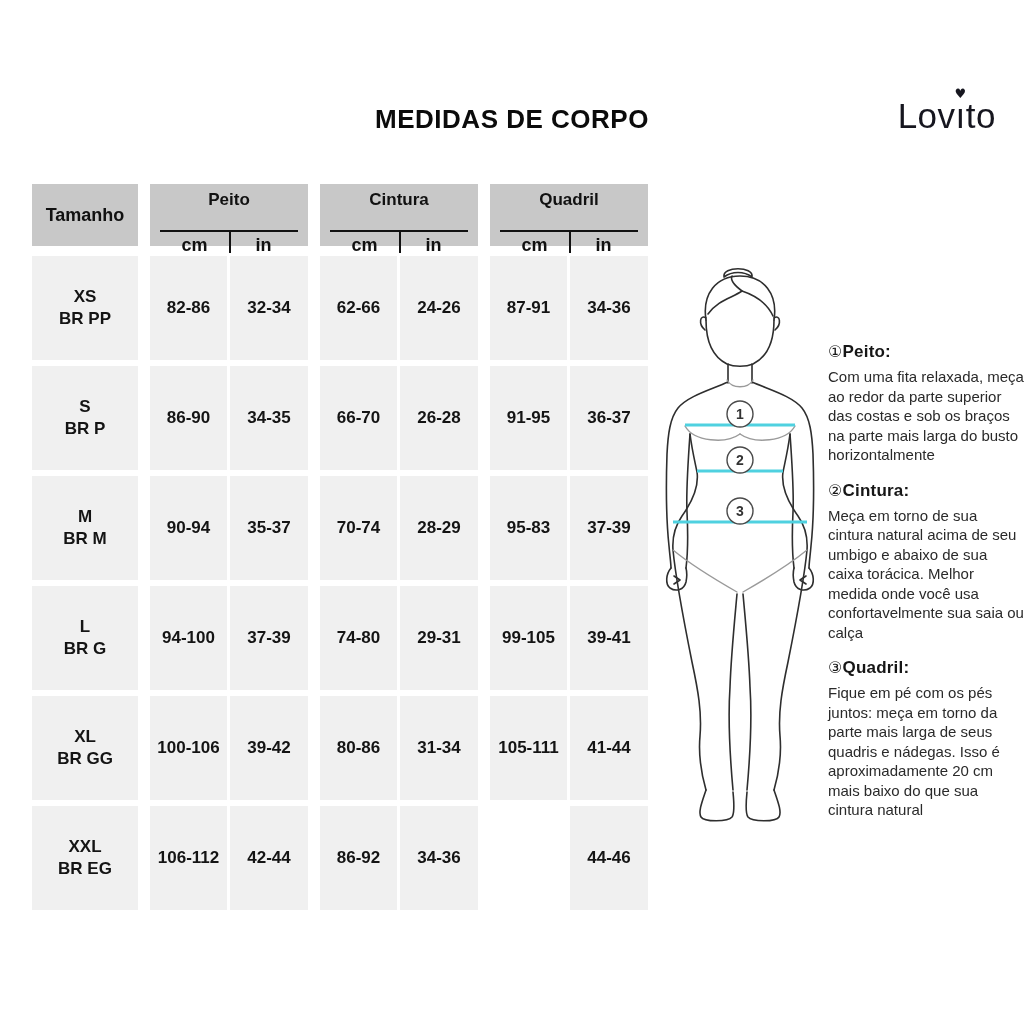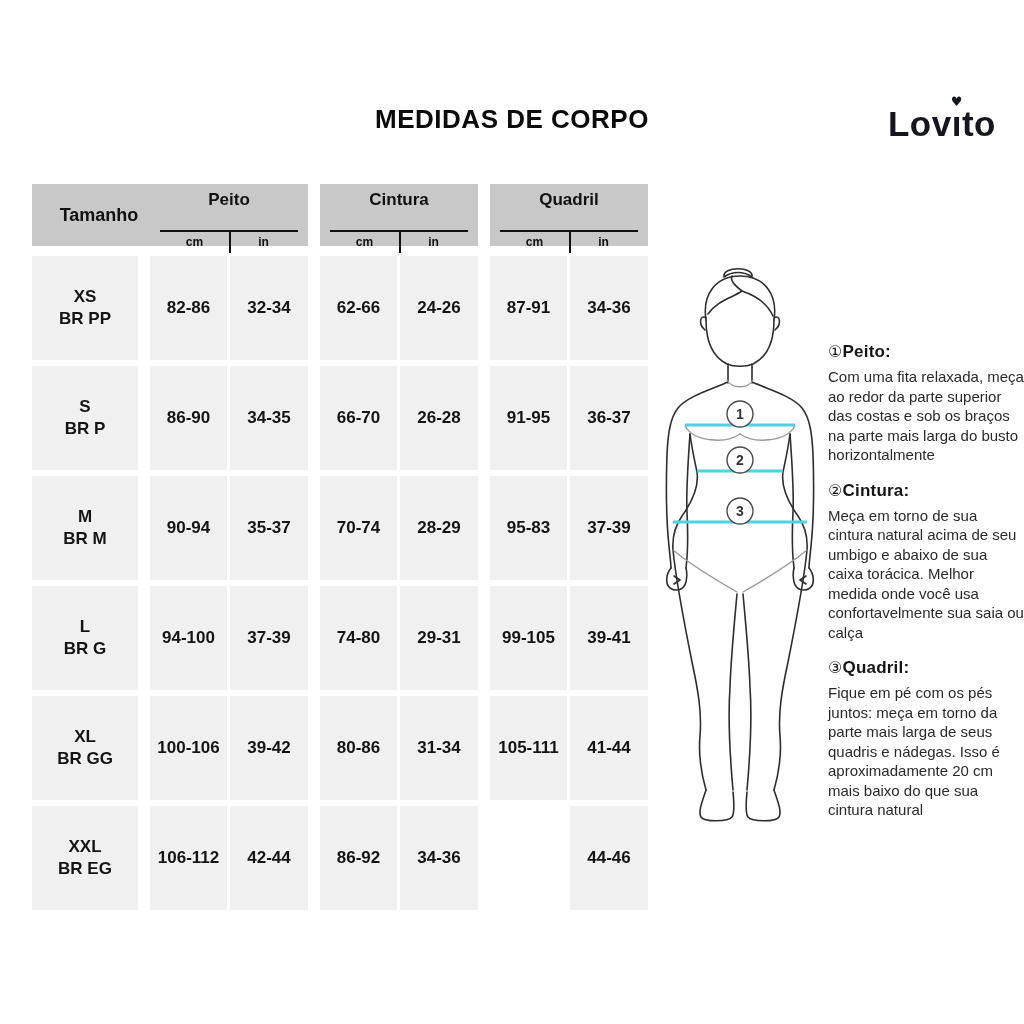--- a/index.html
+++ b/index.html
@@ -6,41 +6,41 @@
   .page{
     position:relative;width:1024px;height:1024px;background:#ffffff;overflow:hidden;
     font-family:"Liberation Sans", sans-serif;color:#111;
   }
   
   .title{
     position:absolute;top:104px;left:0;width:1024px;text-align:center;
     font-size:26px;font-weight:800;letter-spacing:.5px;color:#0b0b0b;
   }
   .brand{
-    position:absolute;top:104px;right:28px;font-size:35px;font-weight:700;color:#16161f;
+    position:absolute;top:96px;right:28px;font-size:35px;font-weight:400;color:#16161f;
     letter-spacing:.5px;
   }
   .brand .i-wrap{position:relative;display:inline-block;}
   .brand .heart{
     position:absolute;left:50%;top:-9px;transform:translateX(-50%);
     font-size:13px;line-height:1;color:#16161f;font-family:"DejaVu Sans",sans-serif;
   }
   
   .th{
     position:absolute;top:184px;height:62px;background:#c8c8c8;
   }
-  .th.size{display:flex;align-items:center;justify-content:center;font-size:18px;font-weight:700;padding-left:14px;}
+  .th.size{display:flex;align-items:center;justify-content:center;font-size:18px;font-weight:700;}
   .c-size{left:32px;width:106px;}
   .g0{left:150px;width:158px;}
   .g1{left:320px;width:158px;}
   .g2{left:490px;width:158px;}
   .group-label{text-align:center;font-weight:700;font-size:17px;padding-top:6px;padding-bottom:20px;}
   .units{position:relative;margin:0 10px;border-top:2px solid #111;display:flex;}
   .units .vdiv{position:absolute;left:50%;top:0;width:2px;height:21px;background:#111;}
-  .unit{flex:1;text-align:center;font-size:12px;font-weight:700;padding-top:3px;}
+  .unit{flex:1;text-align:center;font-size:18px;font-weight:700;padding-top:3px;}
   
   .row{position:absolute;left:0;width:1024px;height:104px;}
   .r0{top:256px;}.r1{top:366px;}.r2{top:476px;}.r3{top:586px;}.r4{top:696px;}.r5{top:806px;}
   .cell{
     position:absolute;top:0;height:104px;background:#f0f0f0;
     display:flex;align-items:center;justify-content:center;
     font-size:17px;font-weight:700;color:#141414;
   }
   .cell.size-cell{flex-direction:column;line-height:1.3;}
   .c0{left:150px;width:77px;}

